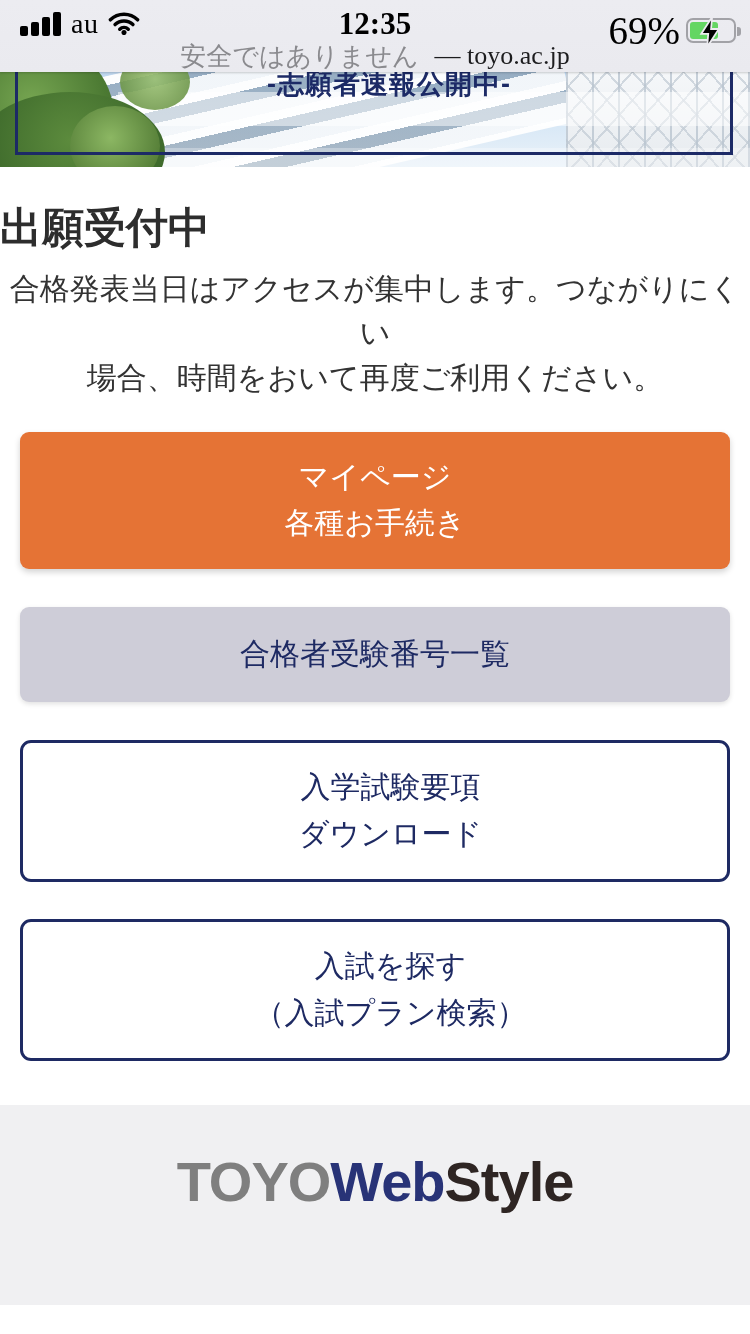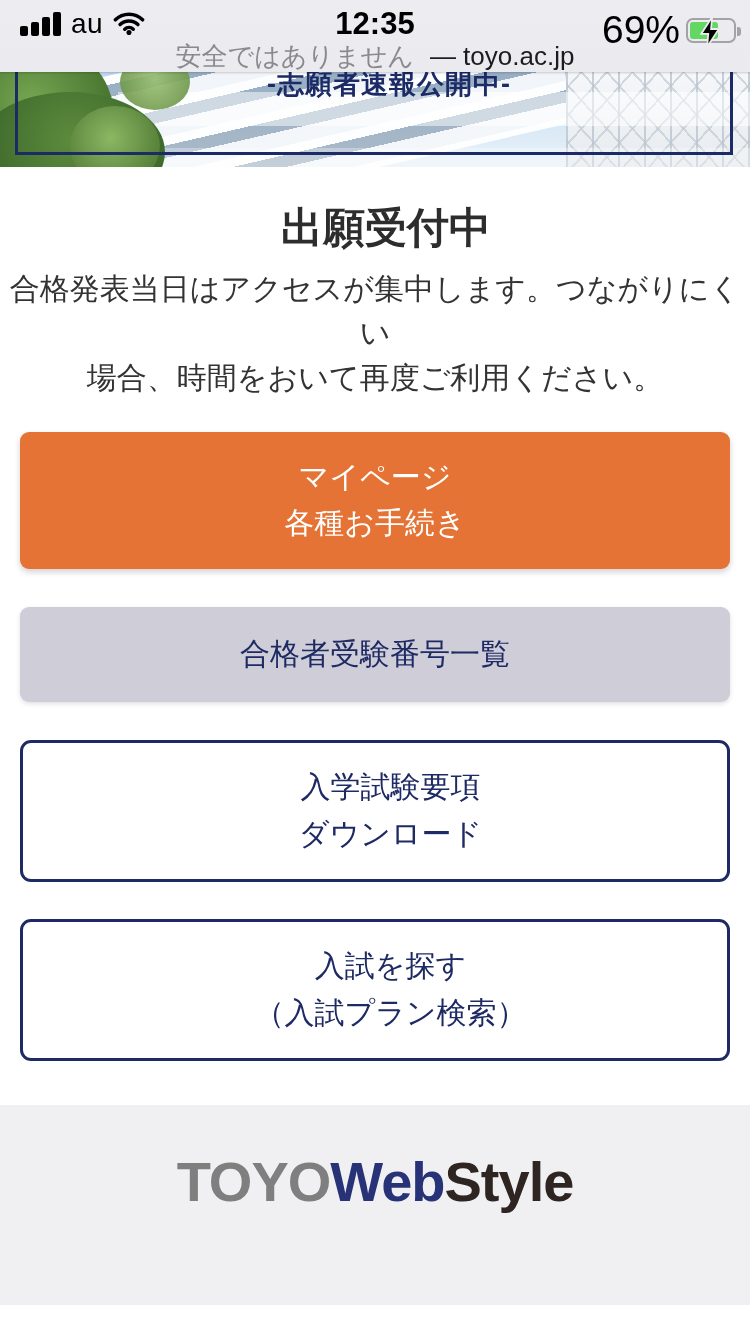--- a/index.html
+++ b/index.html
@@ -3,21 +3,21 @@
 <meta charset="utf-8">
 <style>
   * { margin:0; padding:0; box-sizing:border-box; }
   html,body { width:750px; height:1334px; overflow:hidden; background:#fff;
     font-family:"Liberation Sans","DejaVu Sans",sans-serif; }
   .phone { position:relative; width:750px; height:1334px; background:#fff; }
 
   
   .top-chrome { position:relative; height:72px;
     background:linear-gradient(180deg,#ececf1 0%,#eaeaef 100%);
-    box-shadow:0 1px 2px rgba(0,0,0,0.18); z-index:30; }
+    box-shadow:0 1px 2px rgba(0,0,0,0.18); z-index:30;font-family:Liberation Serif, serif; }
   .status-bar { position:relative; height:44px; }
   .status-left { position:absolute; left:20px; top:8px; display:flex; align-items:center; gap:10px; }
   .signal-bars { display:flex; align-items:flex-end; gap:3px; height:24px; }
   .signal-bars i { display:block; width:8px; border-radius:2px; background:#000; }
   .sb1{height:10px;} .sb2{height:14px;} .sb3{height:19px;} .sb4{height:24px; background:#c7c7cb;}
   .carrier { font-size:28px; color:#000; letter-spacing:0.5px; }
   .wifi { margin-top:2px; }
   .status-time { position:absolute; left:0; right:0; top:6px; text-align:center;
     font-size:31px; font-weight:700; color:#000; }
   .status-right { position:absolute; right:14px; top:8px; display:flex; align-items:center; gap:6px; }
@@ -60,22 +60,22 @@
     background:rgba(255,255,255,0.5); }
   .band2 { position:absolute; left:0; right:0; top:76px; height:24px;
     background:rgba(255,255,255,0.3); }
   .banner-frame { position:absolute; left:15px; right:17px; top:-44px; bottom:12px;
     border:3px solid #1c2a66; }
   .banner-caption { position:absolute; top:-6px; left:0; right:0; text-align:center;
     color:#1c2a66; font-weight:700; font-size:27px; letter-spacing:1px;padding-left:28px; }
 
   
   .content { background:#fff; }
-  .page-title { margin-top:36px; text-align:center; font-size:42px; font-weight:700;
-    color:#2d2d2d; line-height:1.2;padding-left:22px; }
+  .page-title { margin-top:36px; font-size:42px; font-weight:700;
+    color:#2d2d2d; line-height:1.2; }
   .notice { margin-top:14px; text-align:center; font-size:30px; color:#333;
     line-height:1.47; }
   .btn { display:flex; flex-direction:column; justify-content:center; align-items:center;
     margin:0 20px; border-radius:9px; text-decoration:none; text-align:center;
     font-size:30px; line-height:1.55; }
   .btn-orange { margin-top:32px; height:137px; background:#e57335; color:#fff;
     box-shadow:0 3px 6px rgba(0,0,0,0.18); }
   .btn-gray { margin-top:38px; height:95px; background:#cecdd8; color:#1e2a63;
     box-shadow:0 2px 5px rgba(0,0,0,0.12); }
   .btn-outline { margin-top:37px; height:142px; background:#fff; color:#1e2a63;

